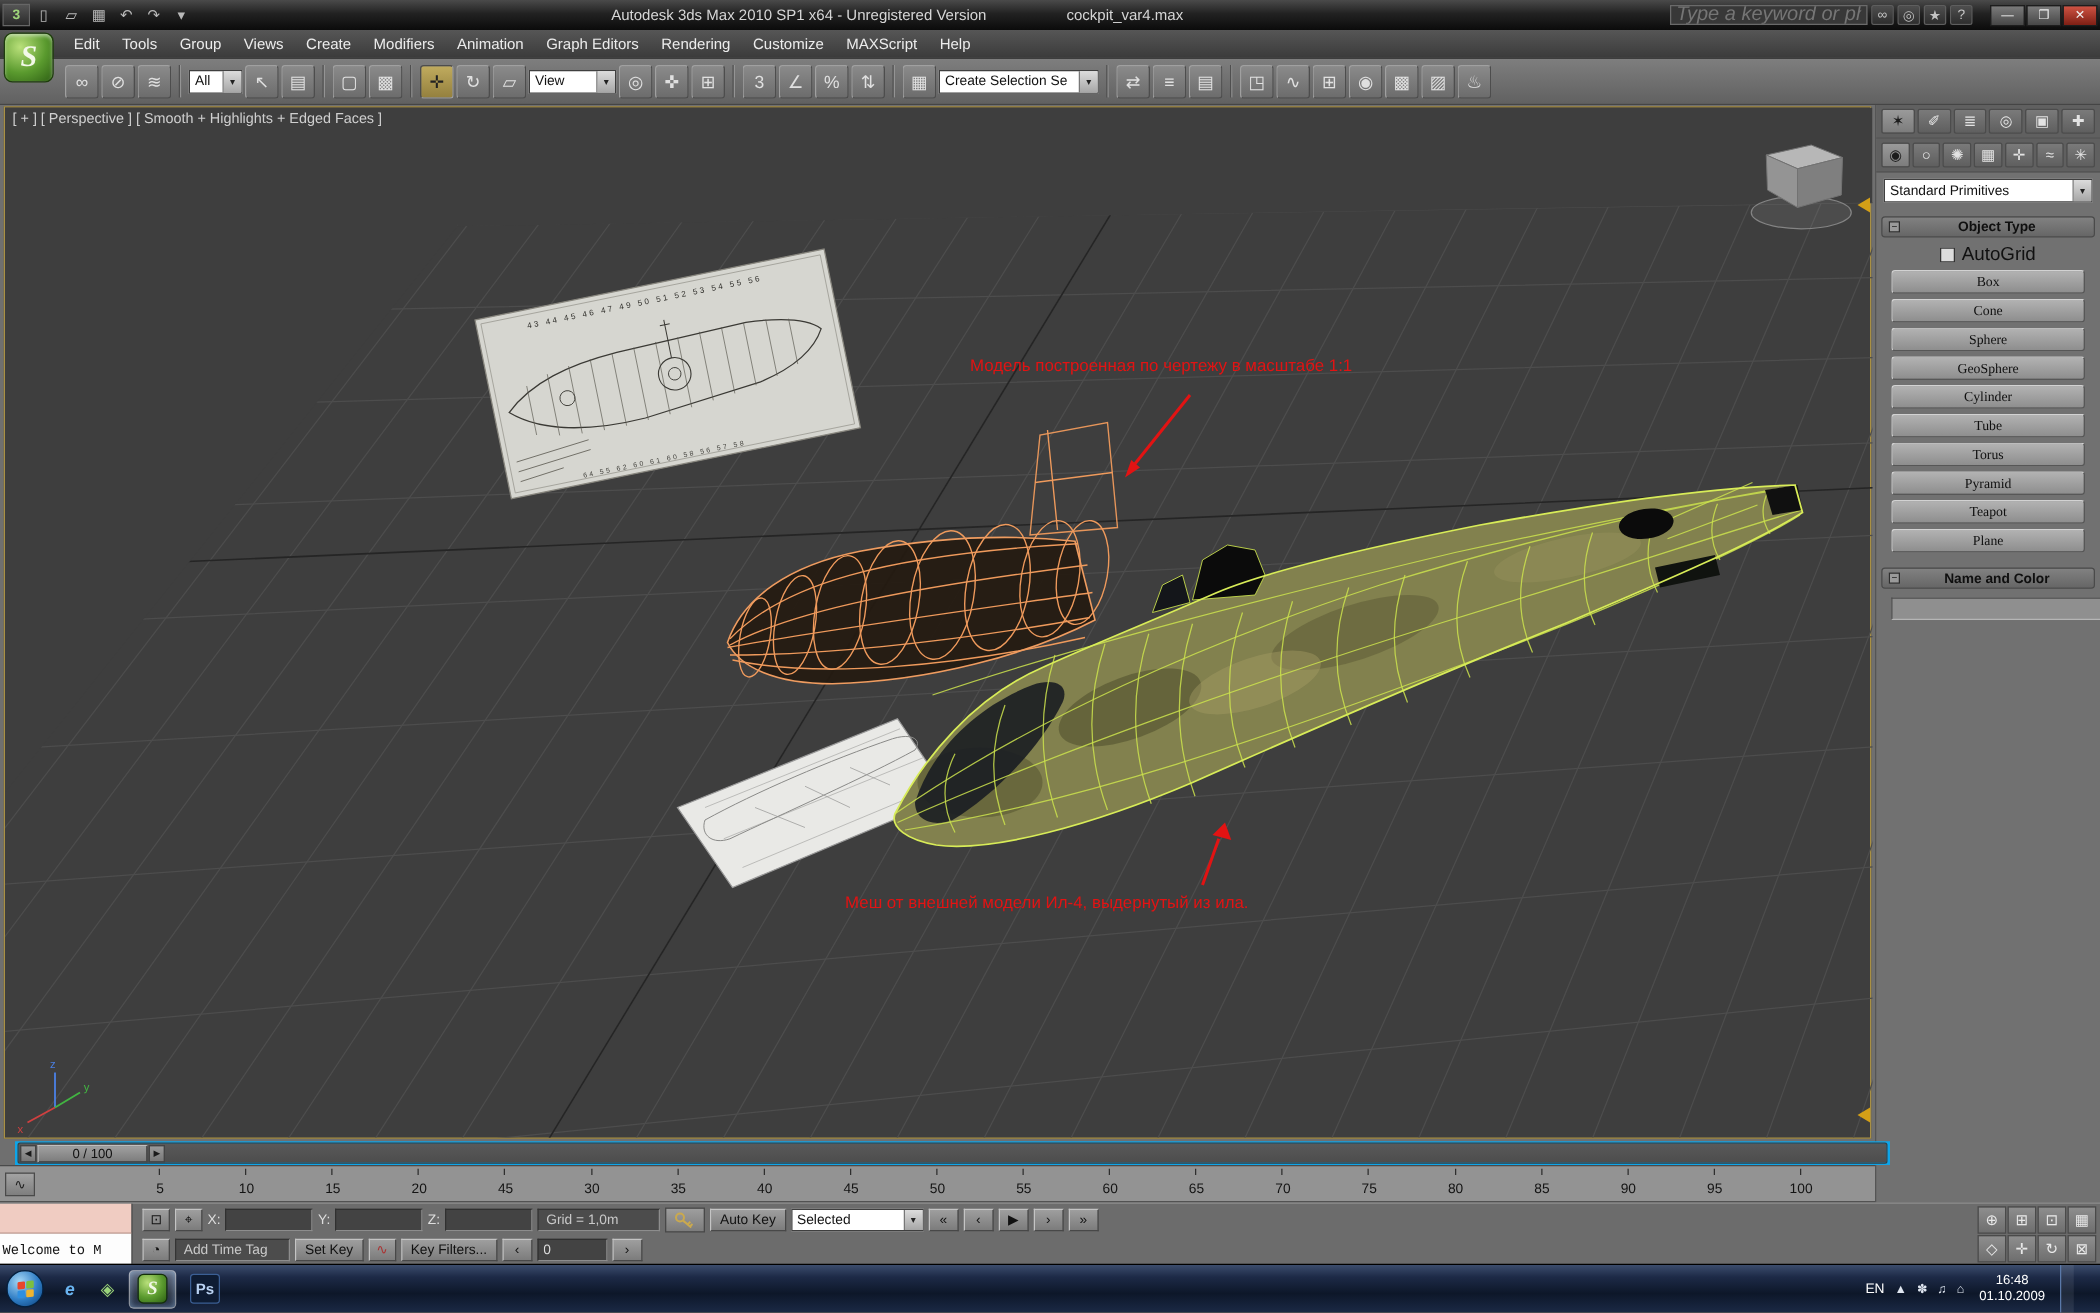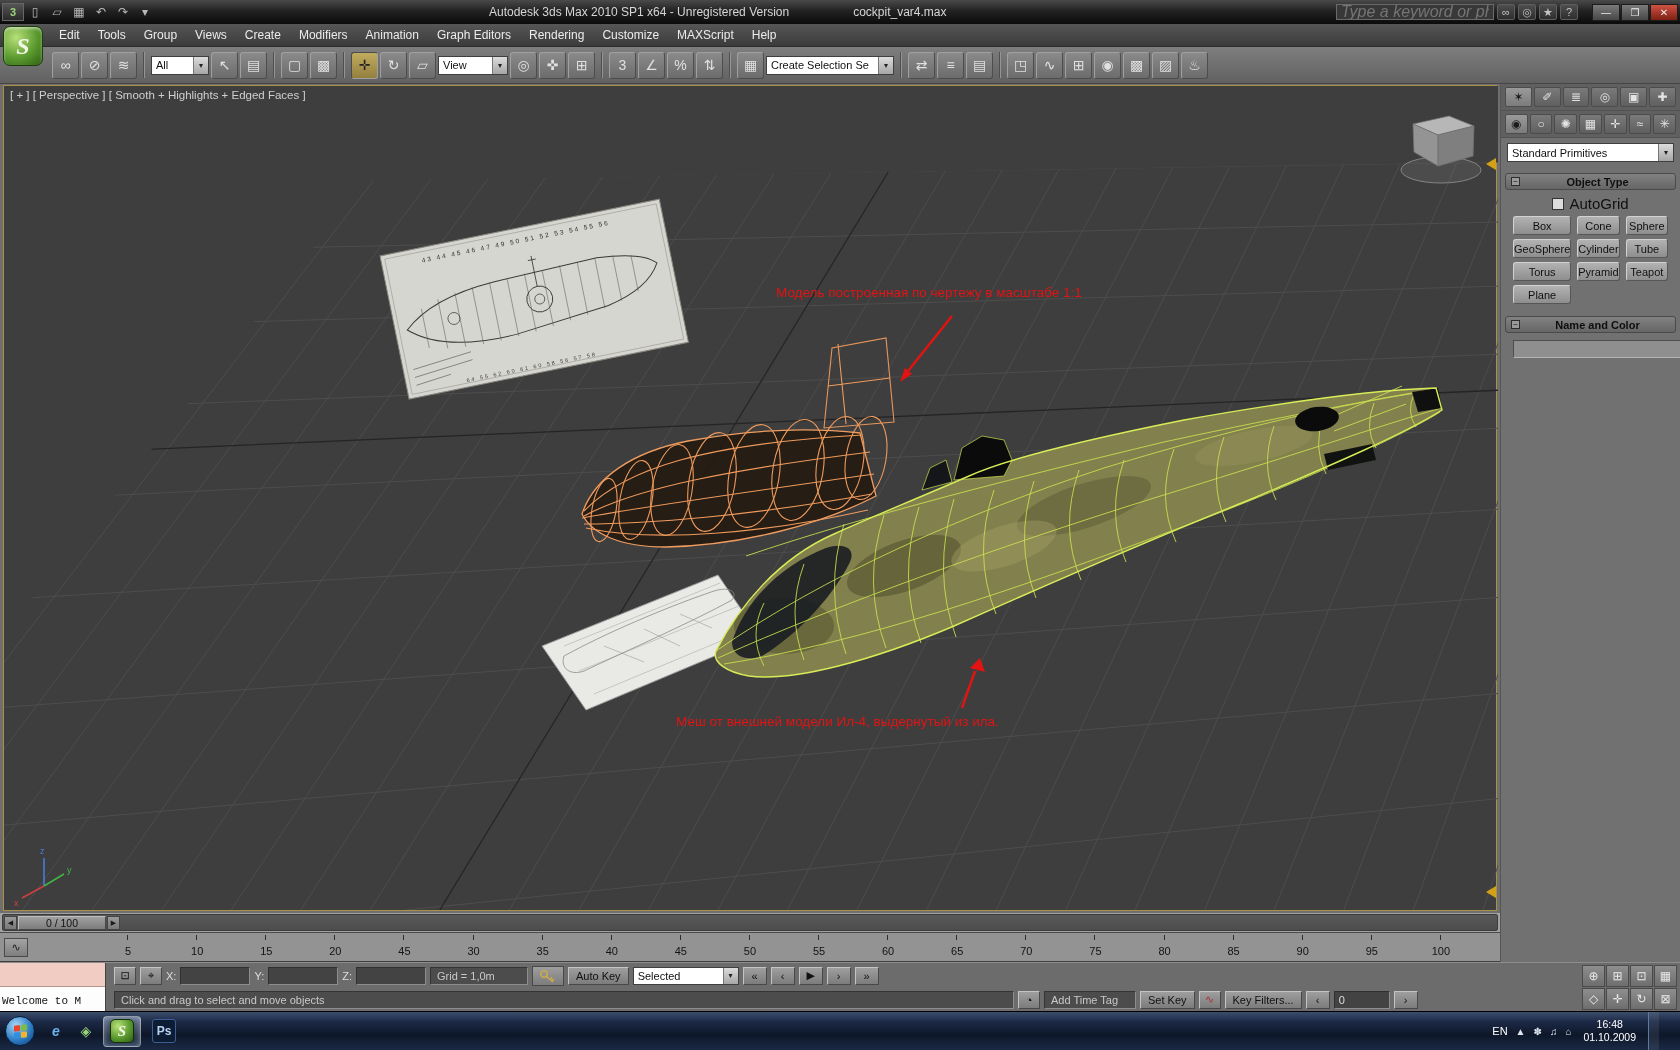--- a/index.html
+++ b/index.html
@@ -68,31 +68,31 @@
   .ptab { flex:1; height:20px; display:flex; align-items:center; justify-content:center; color:#e3e3e3; font-size:12px;
     background:linear-gradient(#7a7a7a,#5f5f5f); border:1px solid #4c4c4c; border-radius:2px; }
   .ptab.active { background:linear-gradient(#9a9a9a,#7c7c7c); color:#1c1c1c; }
   .ppad { padding:5px 6px; }
   .rollout-h { height:17px; margin:6px 4px 3px; background:linear-gradient(#818181,#666);
     border:1px solid #4a4a4a; border-radius:3px; display:flex; align-items:center; gap:5px;
     font-size:11px; color:#0f0f0f; font-weight:bold; padding:0 5px; }
   .rollout-h .minus { width:9px; height:9px; border:1px solid #2d2d2d; background:#9a9a9a;
     font-size:8px; line-height:7px; text-align:center; color:#111; font-weight:normal; }
   .rollout-h .rtitle { flex:1; text-align:center; }
-  .btn-grid { display:grid; grid-template-columns:1fr 1fr 1fr; gap:4px 6px; padding:3px 12px 6px; }
+  .btn-grid { display:grid; grid-template-columns:1fr; gap:4px 6px; padding:3px 12px 6px;font-family:Liberation Serif, serif; }
   .pbtn { height:19px; font-size:11px; color:#101010; background:linear-gradient(#b2b2b2,#8e8e8e);
     border:1px solid; border-color:#d2d2d2 #575757 #575757 #d2d2d2; border-radius:3px;
     display:flex; align-items:center; justify-content:center; }
   .autogrid-row { display:flex; align-items:center; justify-content:center; gap:5px; padding:2px 0 1px; color:#101010; font-size:15px; }
   .chk { width:12px; height:12px; background:#dcdcdc; border:1px solid #333; }
   .name-row { display:flex; gap:4px; padding:4px 12px; }
   .name-input { flex:1; height:18px; background:#8f8f8f; border:1px solid; border-color:#4e4e4e #b5b5b5 #b5b5b5 #4e4e4e; }
 
   
-  #slider-row { position:absolute; left:0; top:913px; width:1500px; height:19px; background:#a3a3a3; padding:1px 2px; }
+  #slider-row { position:absolute; left:12px; top:913px; width:1500px; height:19px; background:#0ea5e9; padding:1px 2px; }
   .ts-track { position:relative; height:17px; background:linear-gradient(#595959,#4d4d4d);
     border:1px solid #3c3c3c; border-radius:2px; display:flex; align-items:center; padding:0 1px; gap:1px; }
   .ts-arr { width:13px; height:14px; background:linear-gradient(#9b9b9b,#787878); border:1px solid #444;
     font-size:7px; color:#1a1a1a; display:flex; align-items:center; justify-content:center; }
   .ts-slider { width:88px; height:14px; background:linear-gradient(#a0a0a0,#7d7d7d);
     border:1px solid; border-color:#bfbfbf #474747 #474747 #bfbfbf;
     font-size:10.5px; color:#111; display:flex; align-items:center; justify-content:center; }
   #ruler-row { position:absolute; left:0; top:932px; width:1500px; height:30px; background:#939393;
     border-top:1px solid #4a4a4a; border-bottom:1px solid #3e3e3e; }
   #mini-curve { position:absolute; left:4px; top:5px; width:24px; height:19px; background:linear-gradient(#a3a3a3,#7e7e7e);
@@ -194,21 +194,21 @@
   <span class="menu-item">Customize</span>
   <span class="menu-item">MAXScript</span>
   <span class="menu-item">Help</span>
 </div>
 
 <div id="toolbar">
   <span class="tb">∞</span>
   <span class="tb">⊘</span>
   <span class="tb">≋</span>
   <span class="tsep"></span>
-  <span class="combo" style="width:58px">
+  <span class="combo" style="width:43px">
     <span class="txt">All</span>
     <span class="arr">▾</span>
   </span>
   <span class="tb">↖</span>
   <span class="tb">▤</span>
   <span class="tsep"></span>
   <span class="tb">▢</span>
   <span class="tb">▩</span>
   <span class="tsep"></span>
   <span class="tb active">✛</span>
@@ -538,21 +538,20 @@
       <span class="txt">Selected</span>
       <span class="arr">▾</span>
     </span>
     <span class="sbtn pb">«</span>
     <span class="sbtn pb">‹</span>
     <span class="sbtn pb">▶</span>
     <span class="sbtn pb">›</span>
     <span class="sbtn pb">»</span>
   </div>
   <div class="srow">
-    <span class="sfield" style="flex:1;max-width:900px">Click and drag to select and move objects</span>
     <span class="sbtn" style="width:22px;padding:0">◔</span>
     <span class="sfield" style="width:92px">Add Time Tag</span>
     <span class="sbtn">Set Key</span>
     <span class="sbtn" style="width:22px;padding:0;color:#a33">∿</span>
     <span class="sbtn">Key Filters...</span>
     <span class="sbtn pb">‹</span>
     <input class="sinput" style="width: 56px;" value="0">
     <span class="sbtn pb">›</span>
   </div>
   <div id="navgrid">

